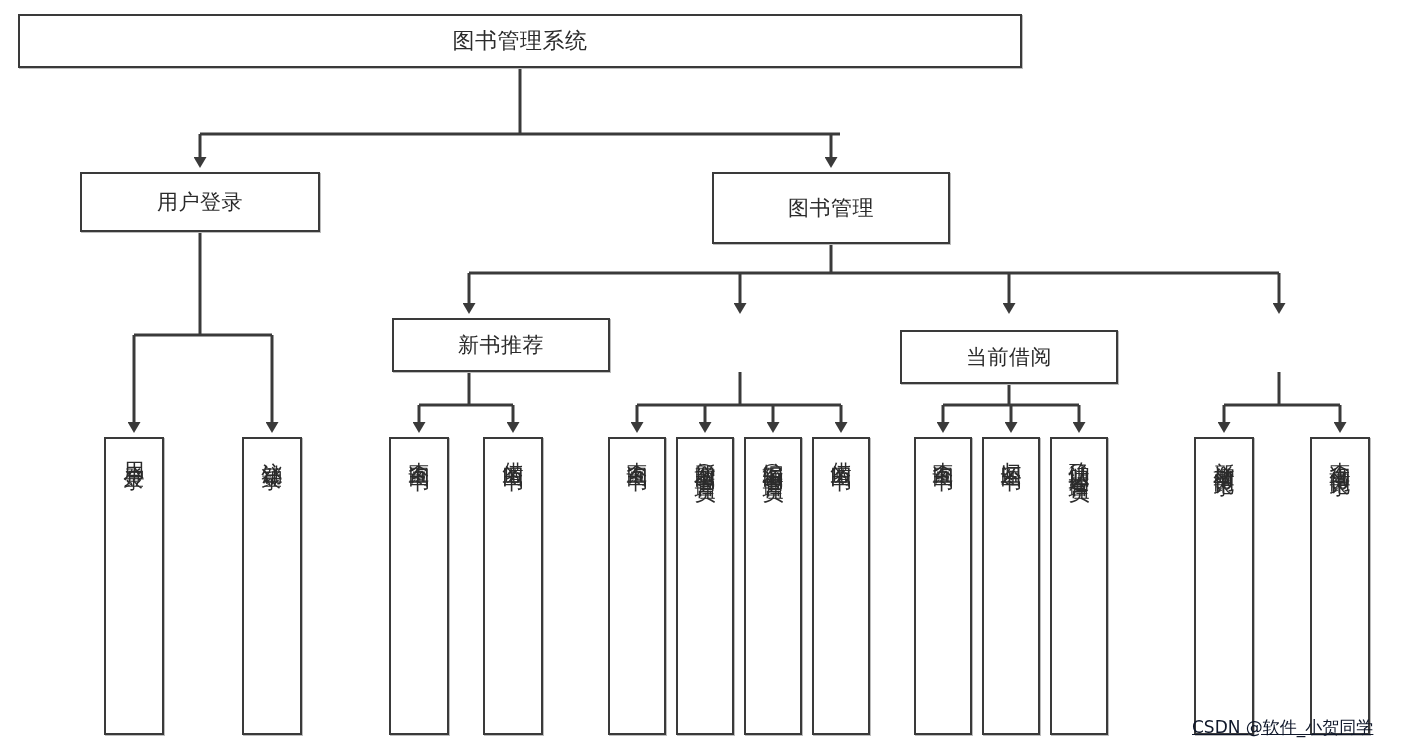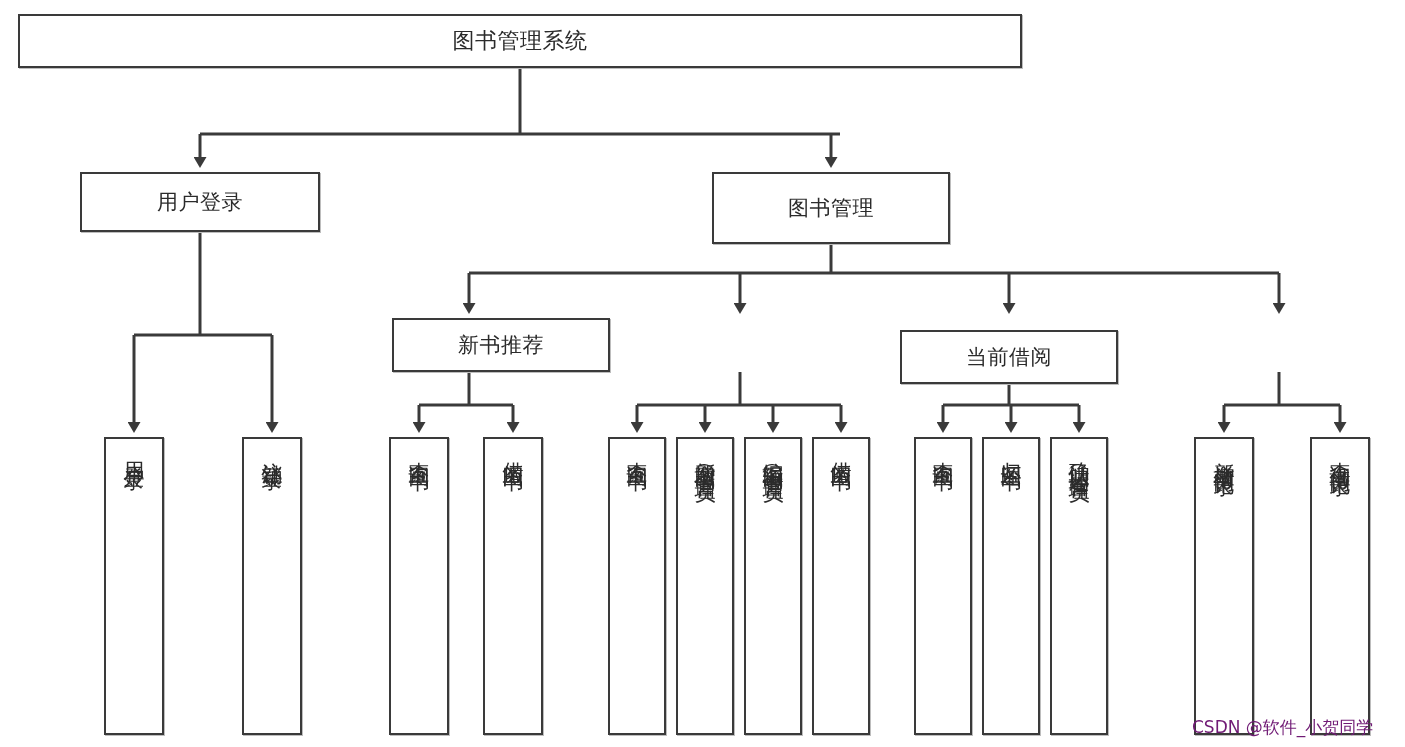--- a/index.html
+++ b/index.html
@@ -56,25 +56,26 @@
   .node.vertical .node-label {
     writing-mode: vertical-rl;
     text-orientation: upright;
     font-size: 21px;
     line-height: 1.05;
     letter-spacing: 3px;
     white-space: nowrap;
   }
   .watermark {
     position: absolute;
-    color: #701a75;
+    color: #0f172a;
     font-size: 17px;
     white-space: nowrap;
     z-index: 3;
     font-family: "DejaVu Sans", "Liberation Sans", sans-serif;
+    text-decoration: underline;
   }
 </style>
 </head>
 <body>
 
 <div id="canvas">
 
   <svg id="edges" viewBox="0 0 1405 747" xmlns="http://www.w3.org/2000/svg">
     <defs>
       <marker id="arrowhead" markerWidth="11" markerHeight="13" refX="1" refY="6.5" orient="auto" markerUnits="userSpaceOnUse">

